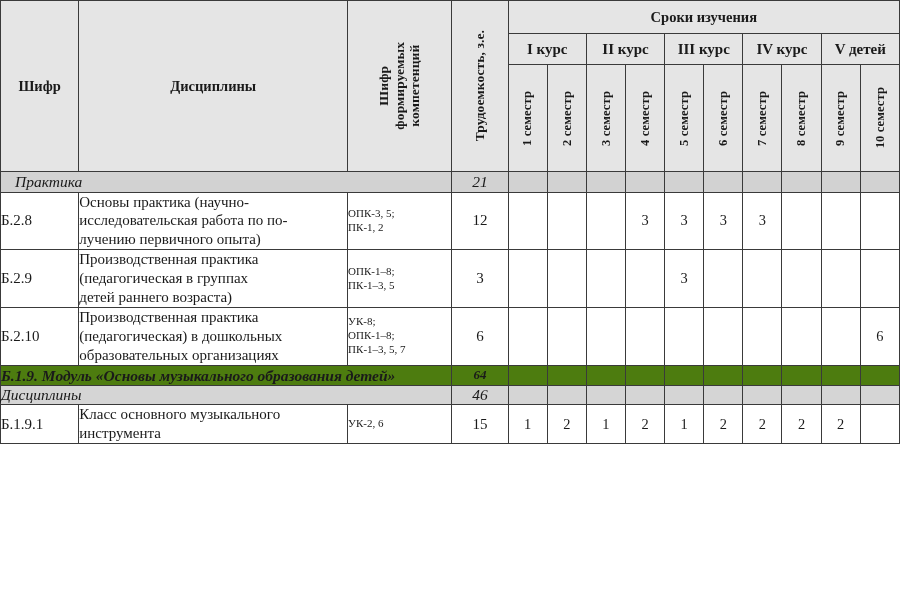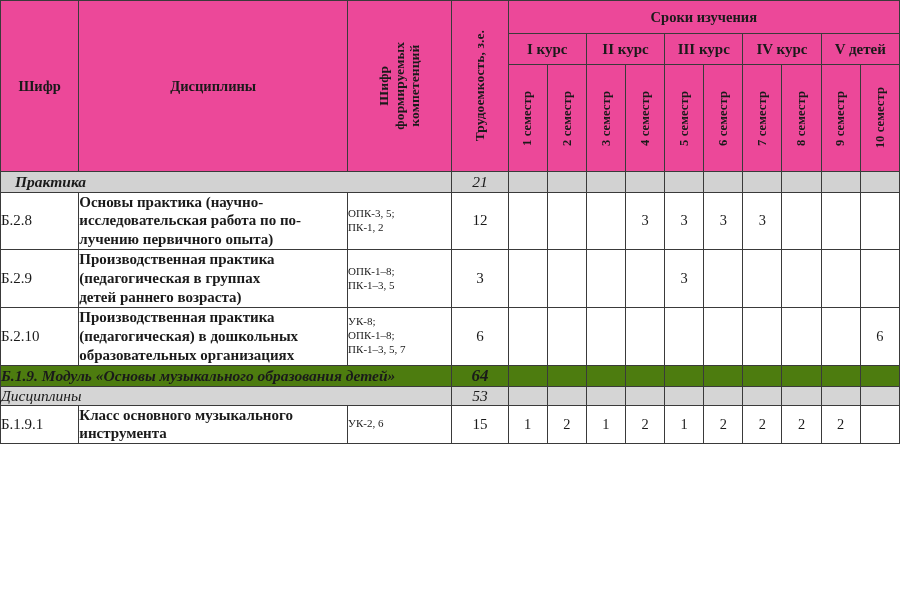--- a/index.html
+++ b/index.html
@@ -34,21 +34,21 @@
   .col-disc    { width: 268px; }
   .col-comp    { width: 104px; }
   .col-load    { width: 56px; }
   .col-sem     { width: 39px; }
 
   
   .hdr {
     font-weight: bold;
     text-align: center;
     font-size: 14.5px;
-    background: #ec4899;
+    background: #e5e5e5;
   }
   .hdr-main {
     height: 168px;
   }
   .hdr-vert {
     height: 168px;
   }
   .vert-text {
     writing-mode: vertical-rl;
     transform: rotate(180deg);
@@ -89,21 +89,20 @@
     padding: 7px 0 7px 14px;
     font-size: 15px;
     vertical-align: top;
   }
   .cell-disc {
     text-align: left;
     padding: 7px 8px 7px 11px;
     font-size: 15px;
     line-height: 1.26;
     vertical-align: top;
-    font-weight: bold;
   }
   .cell-comp {
     text-align: left;
     padding: 7px 5px;
     font-size: 11px;
     line-height: 1.26;
     vertical-align: top;
   }
   .cell-load {
     text-align: center;
@@ -142,21 +141,21 @@
     font-style: italic;
     font-weight: bold;
     font-size: 15.5px;
     padding: 9px 8px 10px 14px;
     line-height: 1.28;
     text-align: left;
   }
   .row-module .cell-load {
     font-style: italic;
     font-weight: bold;
-    font-size: 17px;
+    font-size: 13px;
     padding-top: 9px;
   }
 
   .row-subsection td {
     background: #d5d5d5;
   }
   .row-subsection .section-label {
     font-style: italic;
     font-size: 15.5px;
     padding: 9px 8px 10px 14px;
@@ -340,21 +339,21 @@
         <td class="cell-sem"></td>
         <td class="cell-sem"></td>
         <td class="cell-sem"></td>
         <td class="cell-sem"></td>
         <td class="cell-sem"></td>
         <td class="cell-sem"></td>
         <td class="cell-sem"></td>
       </tr>
       <tr class="row-subsection">
         <td class="section-label" colspan="3">Дисциплины</td>
-        <td class="cell-load">53</td>
+        <td class="cell-load">46</td>
         <td class="cell-sem"></td>
         <td class="cell-sem"></td>
         <td class="cell-sem"></td>
         <td class="cell-sem"></td>
         <td class="cell-sem"></td>
         <td class="cell-sem"></td>
         <td class="cell-sem"></td>
         <td class="cell-sem"></td>
         <td class="cell-sem"></td>
         <td class="cell-sem"></td>

